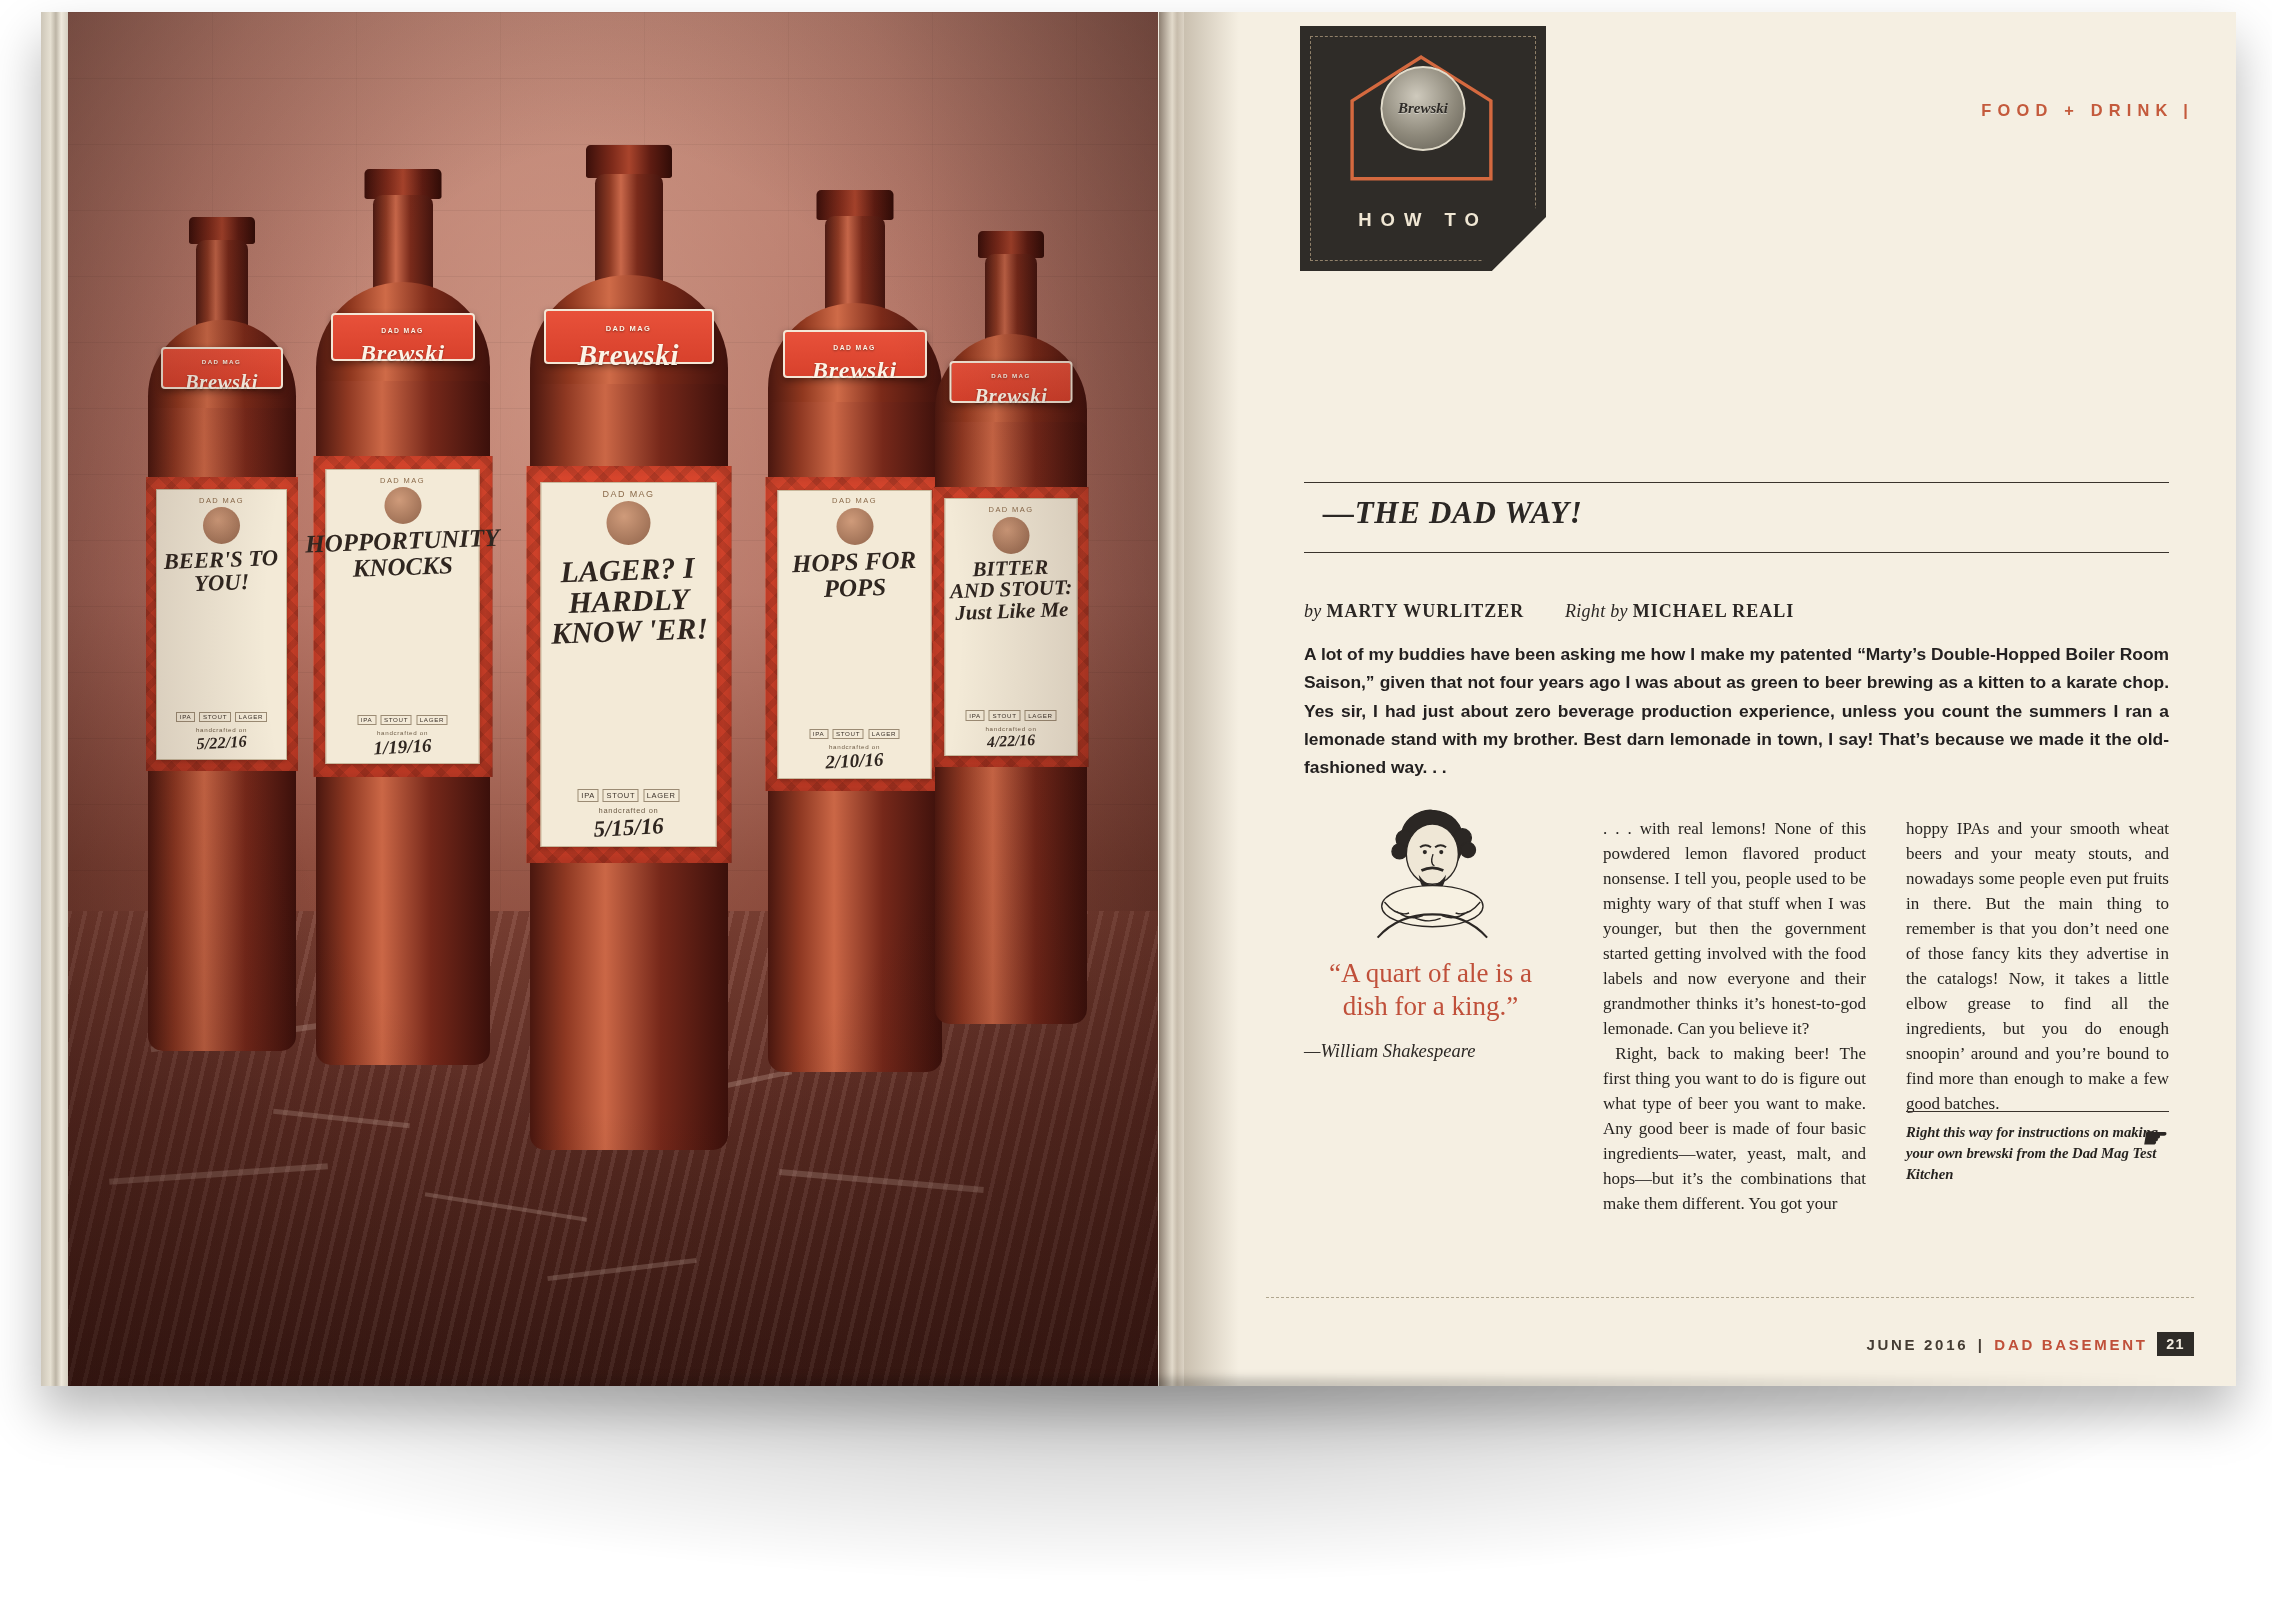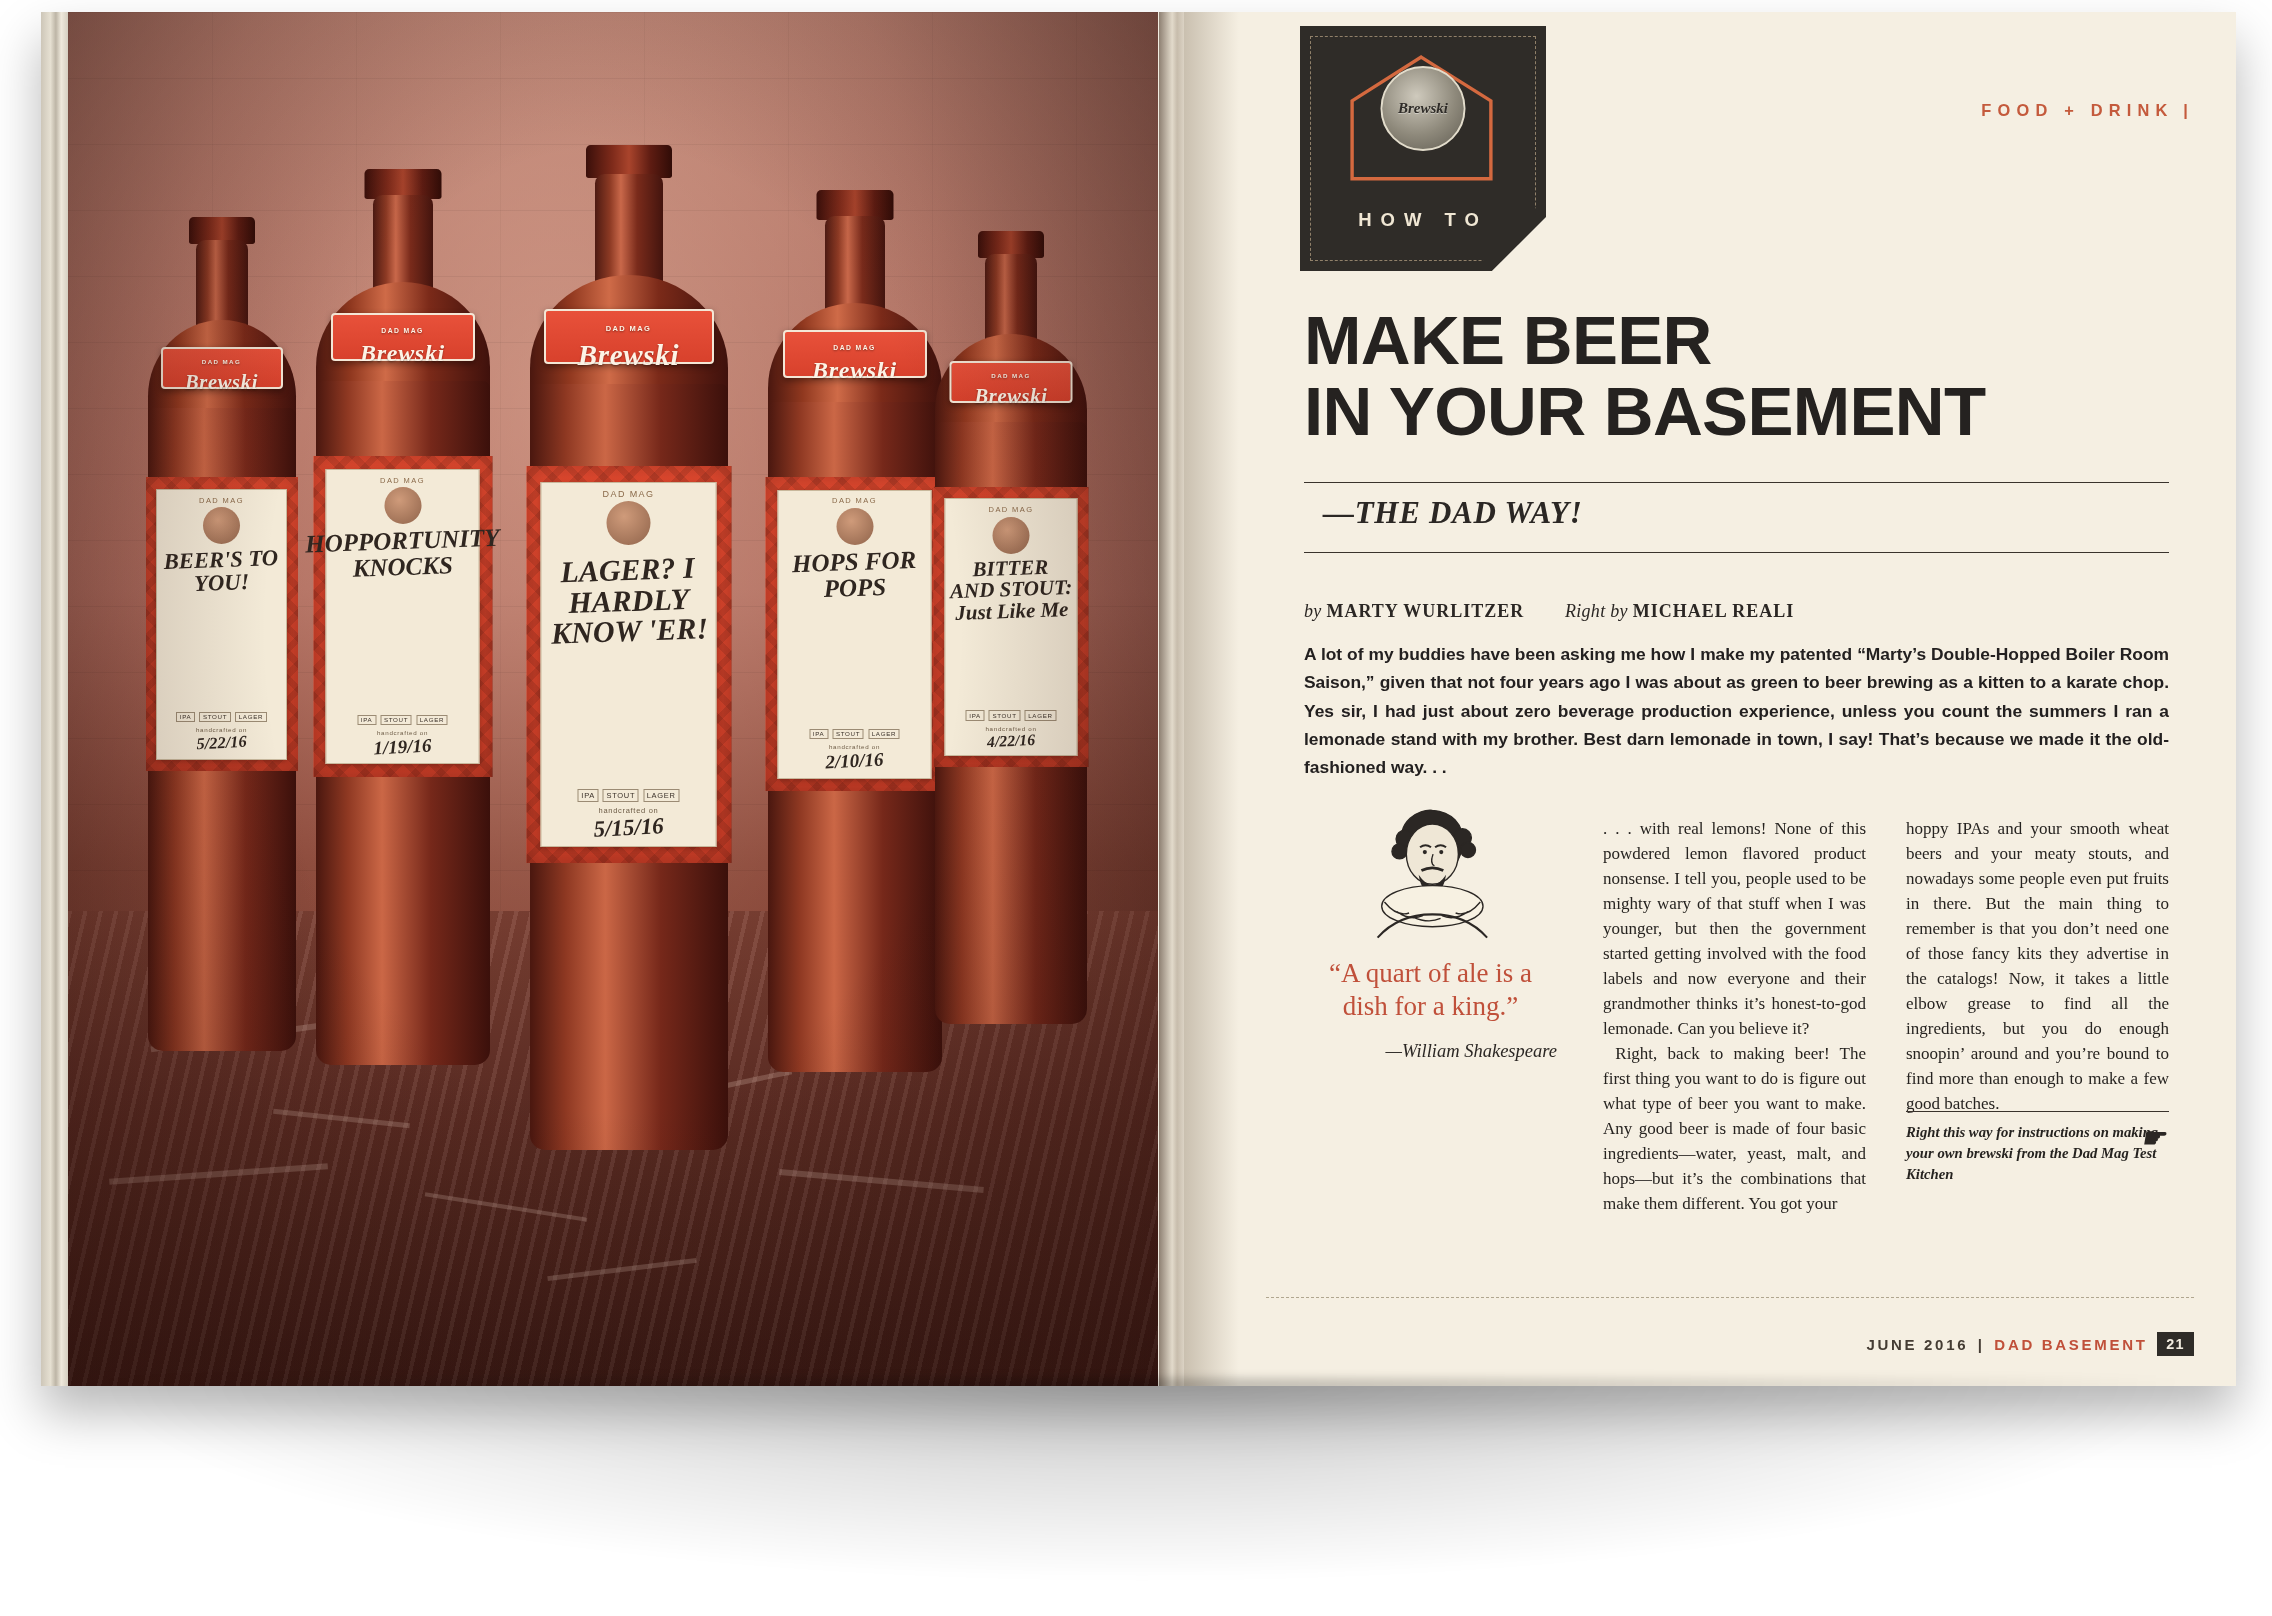--- a/index.html
+++ b/index.html
@@ -434,21 +434,21 @@
     line-height: 1.22;
     color: #c0503a;
     text-align: center;
   }
   .pullattr {
     margin-top: 18px;
     font-family: "Liberation Serif", serif;
     font-style: italic;
     font-size: 18.5px;
     color: #2b2724;
-    text-align: right;
+    text-align: left;
   }
 
   .col-text {
     position: absolute;
     top: 19px;
     width: 263px;
     font-family: "Liberation Serif", serif;
     font-size: 17px;
     line-height: 1.47;
     color: #262320;
@@ -698,24 +698,20 @@
         <div class="howto-cap">
           <span>Brewski</span>
         </div>
         <div class="howto-label">HOW TO</div>
       </div>
 
       <div class="kicker">
         <span>FOOD + DRINK</span><span class="bar">|</span>
       </div>
 
-      <div class="headline">
-        <div>MAKE BEER</div>
-        <div>IN YOUR BASEMENT</div>
-      </div>
       <div class="rule-under-head"></div>
       <div class="deck">—THE DAD WAY!</div>
       <div class="rule-under-deck"></div>
 
       <div class="byline">
         <span class="it">by</span>
         <span class="nm">MARTY WURLITZER</span>
         <span class="gap"></span>
         <span class="it">Right by</span>
         <span class="nm">MICHAEL REALI</span>

